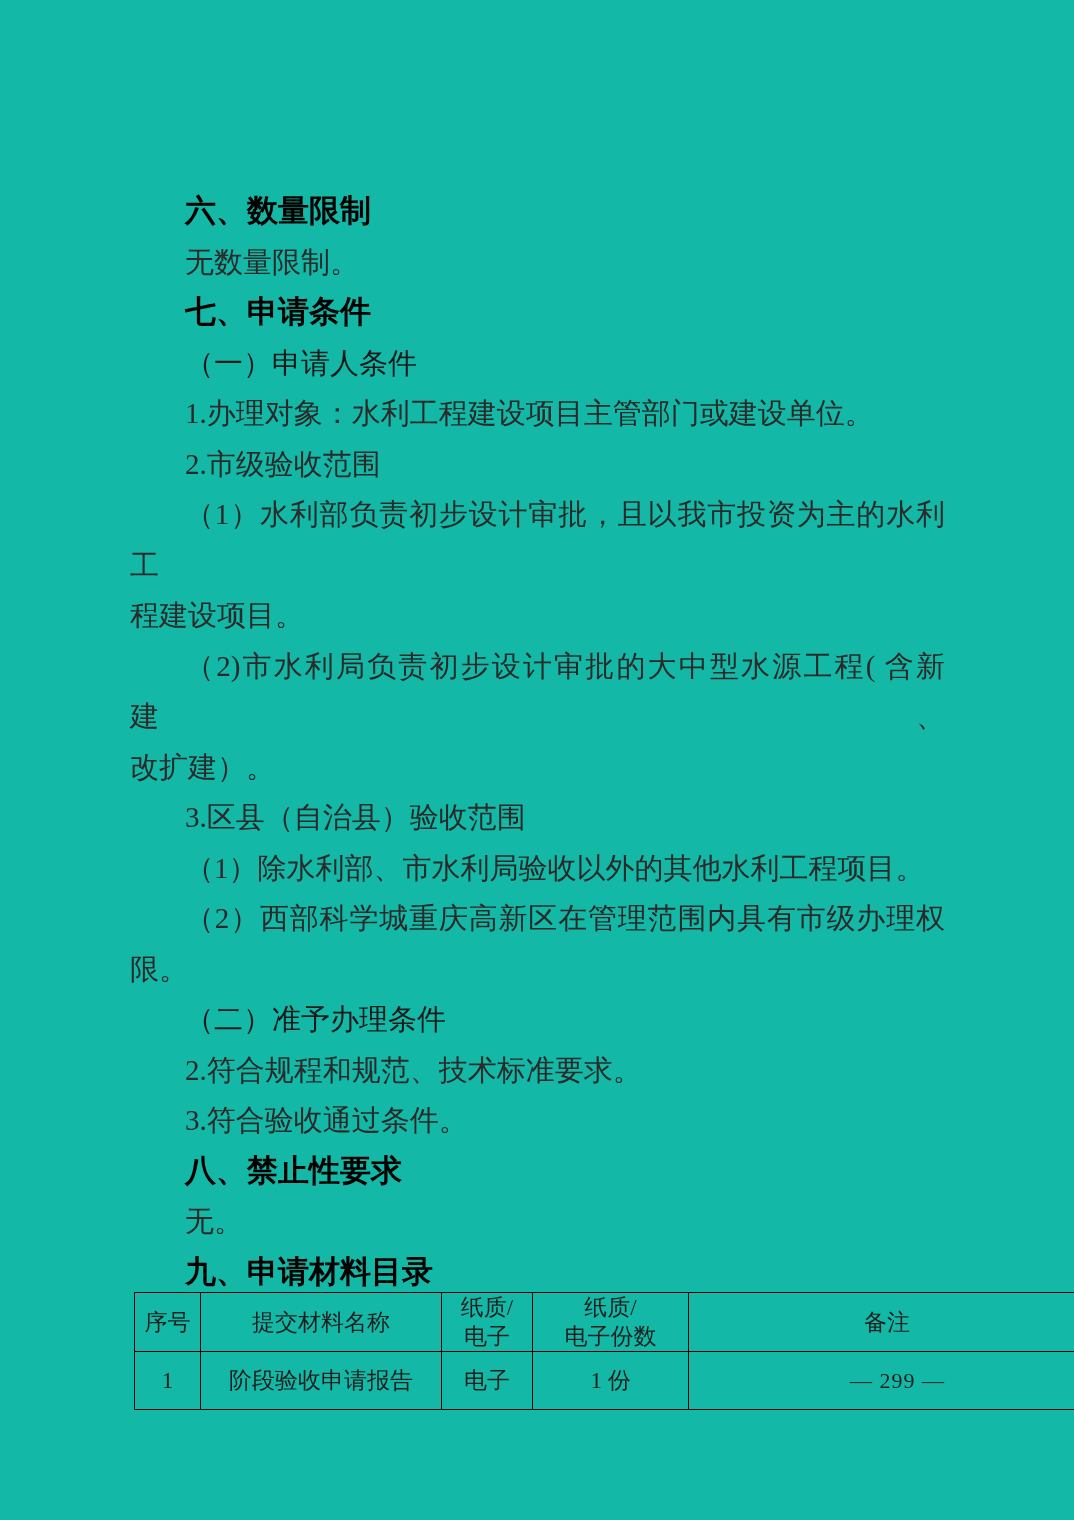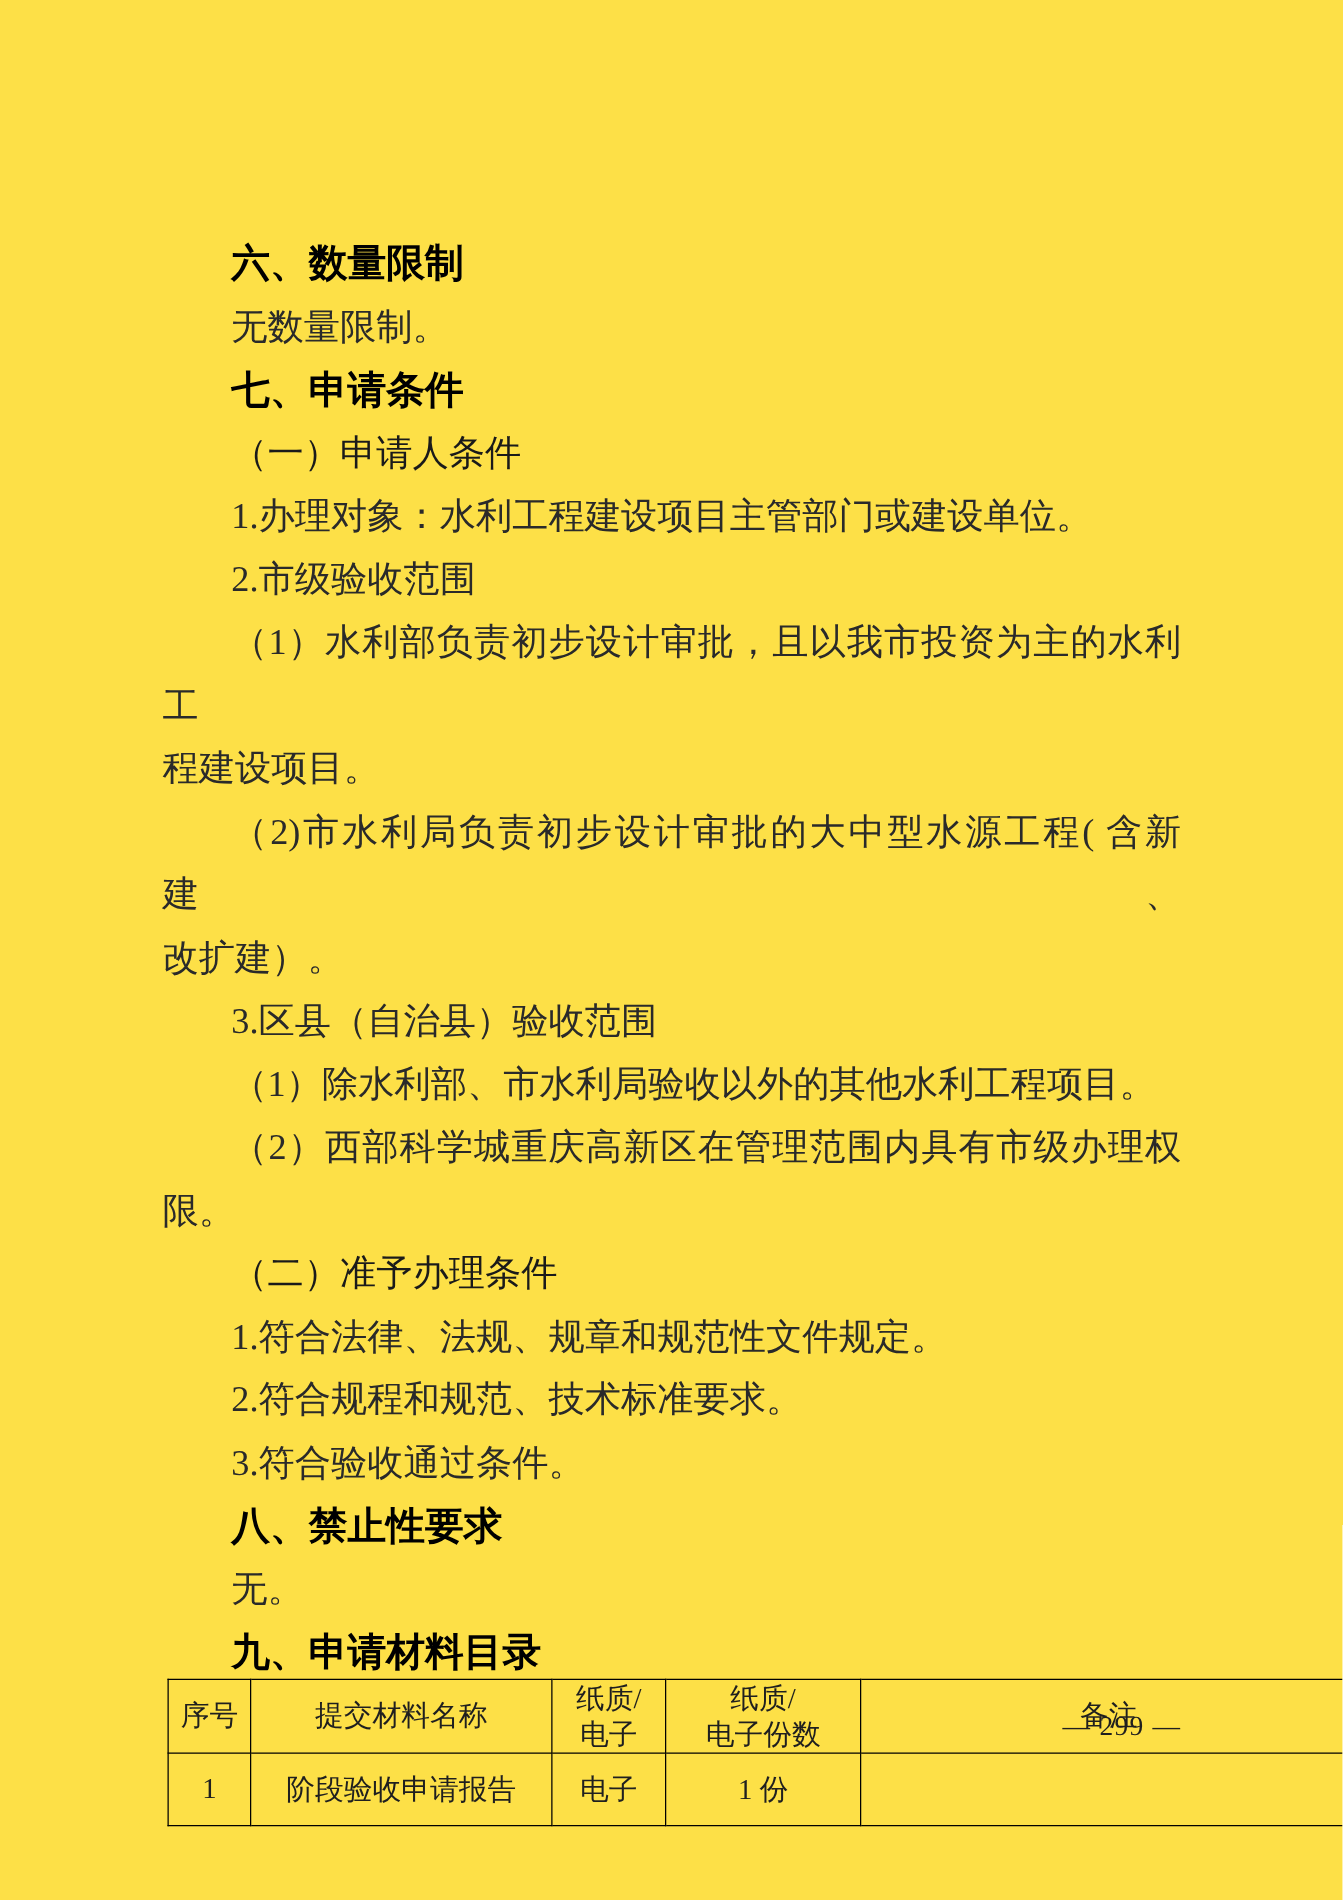--- a/index.html
+++ b/index.html
@@ -4,21 +4,21 @@
 <style>
   html, body {
     margin: 0;
     padding: 0;
     background: #ffffff;
   }
   .page {
     position: relative;
     width: 1074px;
     height: 1520px;
-    background: #fde047;
+    background: #14b8a6;
     overflow: hidden;
     color: #222222;
   }
   .doc {
     position: absolute;
     left: 130px;
     top: 186px;
     width: 815px;
   }
   .line {
@@ -92,21 +92,20 @@
     <div class="line indent">2.市级验收范围</div>
     <div class="line indent stretch">（1）水利部负责初步设计审批，且以我市投资为主的水利工</div>
     <div class="line">程建设项目。</div>
     <div class="line indent stretch">（2)市水利局负责初步设计审批的大中型水源工程( 含新建、</div>
     <div class="line">改扩建）。</div>
     <div class="line indent">3.区县（自治县）验收范围</div>
     <div class="line indent">（1）除水利部、市水利局验收以外的其他水利工程项目。</div>
     <div class="line indent stretch">（2）西部科学城重庆高新区在管理范围内具有市级办理权</div>
     <div class="line">限。</div>
     <div class="line h2 indent">（二）准予办理条件</div>
-    <div class="line indent">1.符合法律、法规、规章和规范性文件规定。</div>
     <div class="line indent">2.符合规程和规范、技术标准要求。</div>
     <div class="line indent">3.符合验收通过条件。</div>
     <div class="line h1 indent">八、禁止性要求</div>
     <div class="line indent">无。</div>
     <div class="line h1 indent">九、申请材料目录</div>
 
     <table class="materials">
       <colgroup>
         <col style="width:66px">
         <col style="width:241px">

